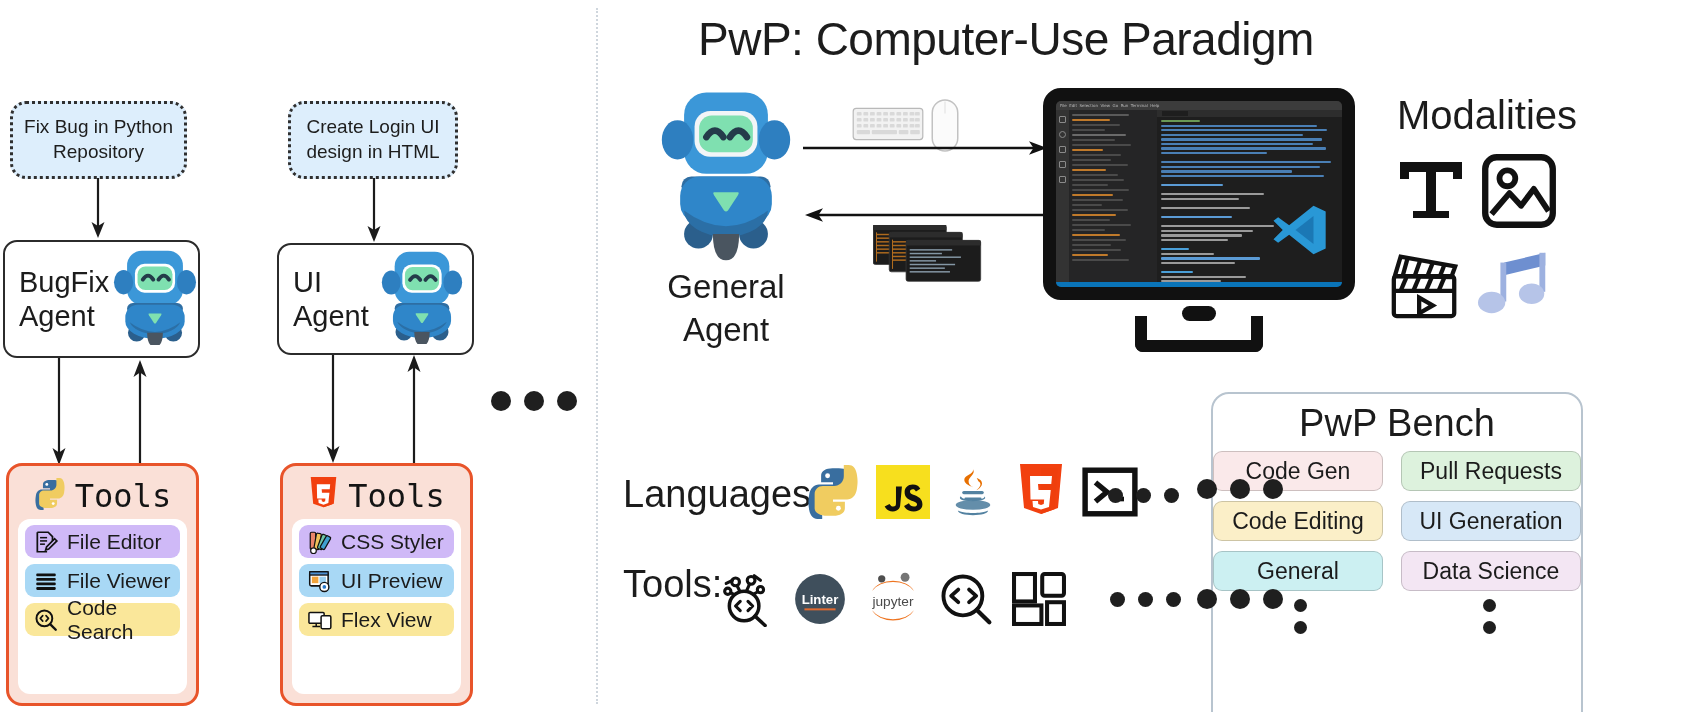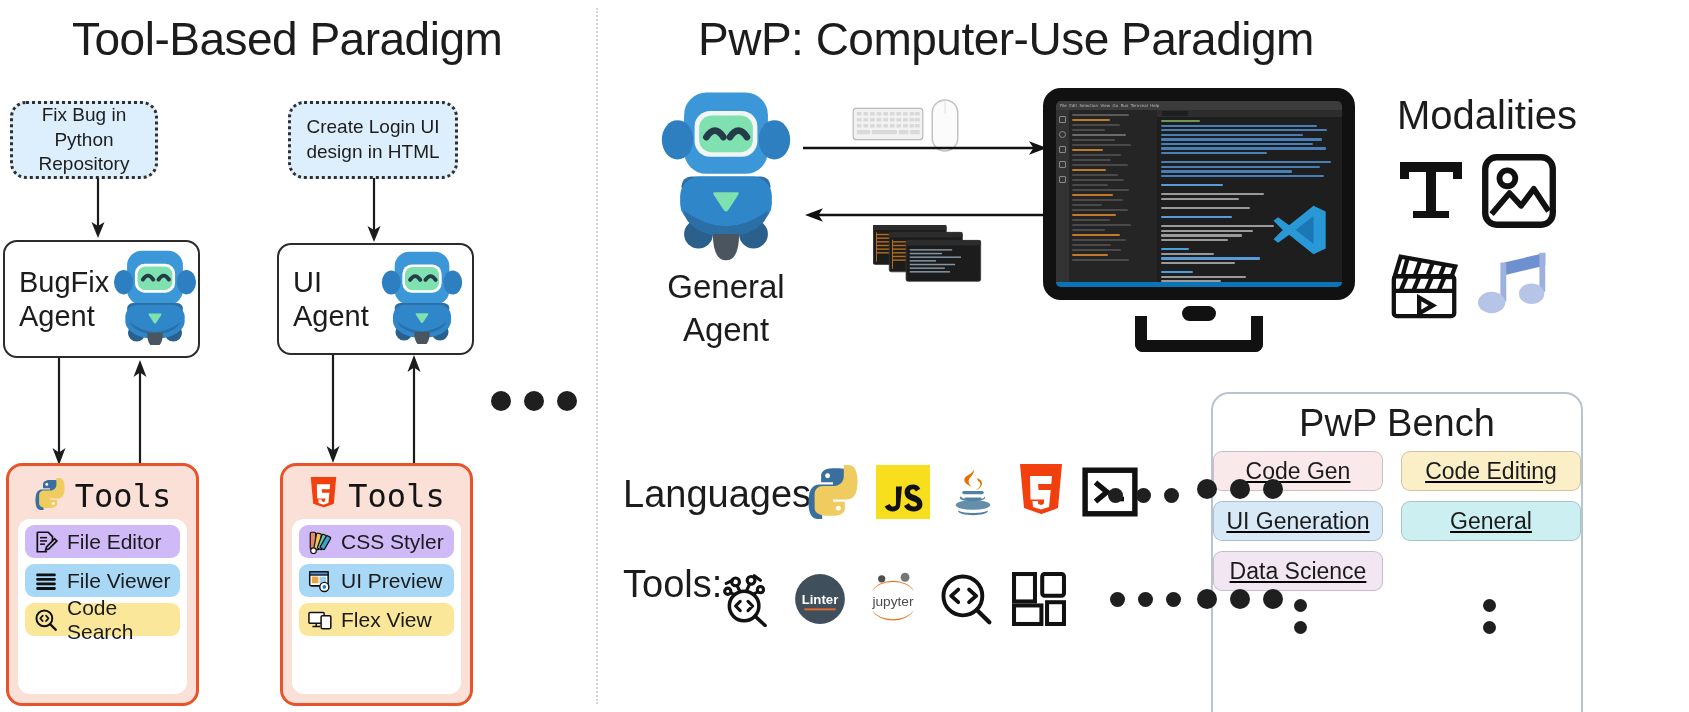--- a/index.html
+++ b/index.html
@@ -130,40 +130,39 @@
   .row-label { font-size: 38px; color:#1c1c1c; white-space:nowrap; }
   .icon-row { display:flex; align-items:center; gap: 16px; }
 
   
   .bench-box {
     border: 2px solid #b8c4cf; border-radius: 18px; background:#fff;
     padding: 8px 16px 12px 16px;
     display:flex; flex-direction:column; align-items:center;
   }
   .bench-title { font-size: 38px; color:#1c1c1c; margin-bottom: 6px; }
-  .bench-grid { display:grid; grid-template-columns: 170px 180px; gap: 10px 18px; text-decoration: underline; }
+  .bench-grid { display:grid; grid-template-columns: 170px 180px; gap: 10px 18px; }
   .bench-chip {
     border-radius: 9px; height: 40px;
     display:flex; align-items:center; justify-content:center;
     font-size: 23px; color:#1b1b1b; border:1.5px solid rgba(0,0,0,.18);
     white-space:nowrap;
   }
   .bench-dots { display:grid; grid-template-columns: 170px 180px; gap: 0 14px; margin-top: 8px; }
   .bench-dots > div { display:flex; justify-content:center; }
 </style>
 </head>
 <body>
 
 <div id="stage">
 
   <div class="abs divider"></div>
 
-  <div class="abs panel-title" style="left:72px; top:12px;">Tool-Based Paradigm</div>
-
-  <div class="abs task-bubble" style="left:10px; top:101px; width:148px; height:78px;">Fix Bug in Python Repository</div>
+
+  <div class="abs task-bubble" style="left:10px; top:101px; width:177px; height:78px;">Fix Bug in Python Repository</div>
 
   <svg class="abs arrow-svg" style="left:78px; top:178px;" width="40" height="62">
     <line x1="20" y1="0" x2="20" y2="50" stroke="#1b1b1b" stroke-width="2.2"></line>
     <path d="M20 60 L13.5 44 L20 48 L26.5 44 Z" fill="#1b1b1b"></path>
   </svg>
 
   <div class="abs task-bubble" style="left:288px; top:101px; width:170px; height:78px;">Create Login UI design in HTML</div>
 
   <svg class="abs arrow-svg" style="left:354px; top:178px;" width="40" height="66">
     <line x1="20" y1="0" x2="20" y2="54" stroke="#1b1b1b" stroke-width="2.2"></line>
@@ -740,20 +739,23 @@
     <span></span>
     <span></span>
   </div>
 
   <div class="abs bench-box" style="left:1211px; top:392px; width:372px; height:377px;">
     <div class="bench-title">PwP Bench</div>
     <div class="bench-grid">
       <div class="bench-chip" style="background:#fae9ea">
         <span>Code Gen</span>
       </div>
+      <div class="bench-chip" style="background:#ddf2dd">
+        <span>Pull Requests</span>
+      </div>
       <div class="bench-chip" style="background:#fbefc8">
         <span>Code Editing</span>
       </div>
       <div class="bench-chip" style="background:#d7e8f7">
         <span>UI Generation</span>
       </div>
       <div class="bench-chip" style="background:#ccf0f2">
         <span>General</span>
       </div>
       <div class="bench-chip" style="background:#f3e6f3">

